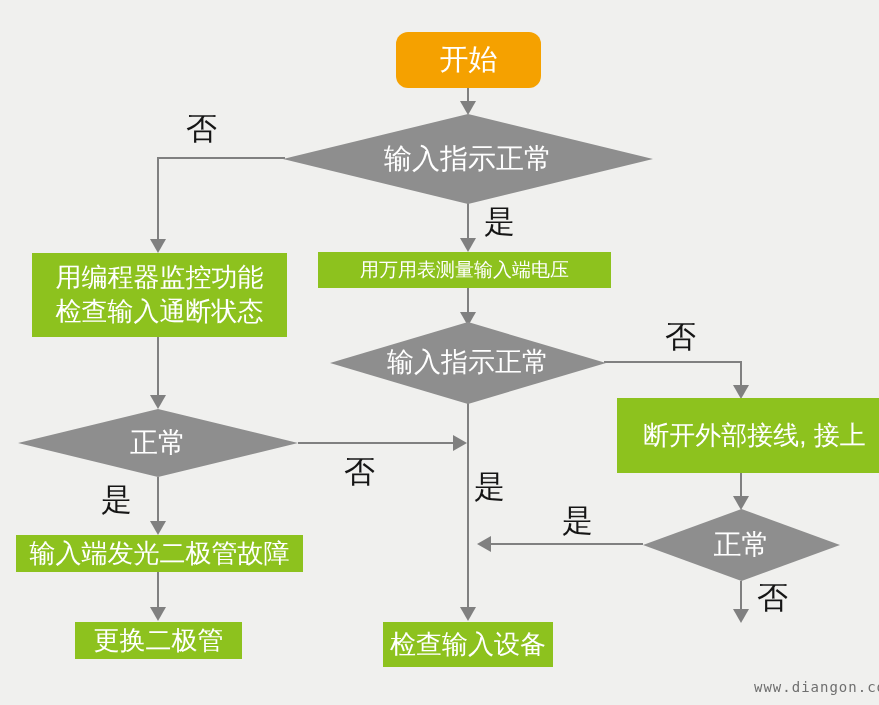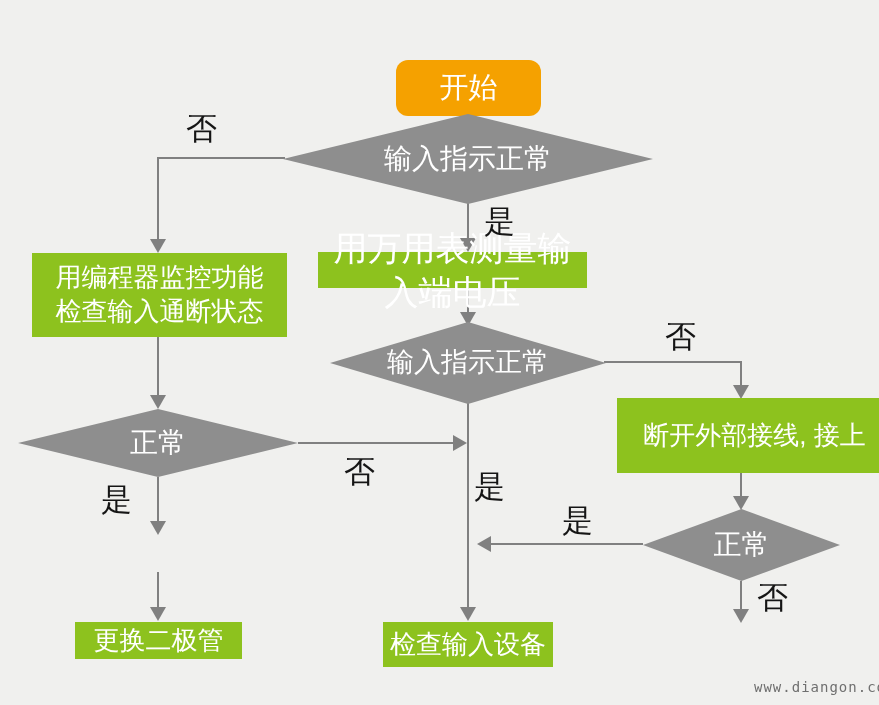--- a/index.html
+++ b/index.html
@@ -18,21 +18,21 @@
     position:relative;width:879px;height:705px;overflow:hidden;
     background:var(--background);
   }
   
   .node{
     position:absolute;display:flex;flex-direction:column;
     align-items:center;justify-content:center;
     color:var(--shape-text);text-align:center;line-height:1.3;
     font-family:"Liberation Sans","DejaVu Sans",sans-serif;
   }
-  .start{background:var(--start-fill);border-radius:12px;font-size:29px;margin-top:28px;}
+  .start{background:var(--start-fill);border-radius:12px;font-size:29px;}
   .process{background:var(--process-fill);font-size:26px;}
   .decision{
     background:var(--decision-fill);
     clip-path:polygon(50% 0,100% 50%,50% 100%,0 50%);
     font-size:28px;
   }
   
   .line{position:absolute;background:var(--connector);}
   .arrow{position:absolute;width:0;height:0;}
   .arrow.down{border-left:8px solid transparent;border-right:8px solid transparent;border-top:14px solid var(--connector);}
@@ -98,30 +98,31 @@
 
   <div class="node start" style="left:396px;top:32px;width:145px;height:56px">开始</div>
 
   <div class="node decision" style="left:283px;top:114px;width:370px;height:90px">输入指示正常</div>
 
   <div class="node process" style="left:32px;top:253px;width:255px;height:84px">
     <div>用编程器监控功能</div>
     <div>检查输入通断状态</div>
   </div>
 
-  <div class="node process" style="left:318px;top:252px;width:269px;height:36px;font-size:34px">用万用表测量输入端电压</div>
+  <div class="node process" style="left:318px;top:252px;width:293px;height:36px;font-size:19px">用万用表测量输入端电压</div>
 
   <div class="node decision" style="left:330px;top:322px;width:276px;height:82px;font-size:27px">输入指示正常</div>
 
   <div class="node decision" style="left:18px;top:409px;width:280px;height:68px">正常</div>
 
   <div class="node process" style="left:617px;top:398px;width:275px;height:75px">
     <div>断开外部接线, 接上</div>
   </div>
 
+  <div class="node process" style="left:16px;top:535px;width:287px;height:37px">输入端发光二极管故障</div>
 
   <div class="node decision" style="left:643px;top:509px;width:197px;height:72px">正常</div>
 
   <div class="node process" style="left:75px;top:622px;width:167px;height:37px">更换二极管</div>
 
   <div class="node process" style="left:383px;top:622px;width:170px;height:45px">检查输入设备</div>
 
 
   <div class="branch-label" style="left:186px;top:113px">否</div>
 

